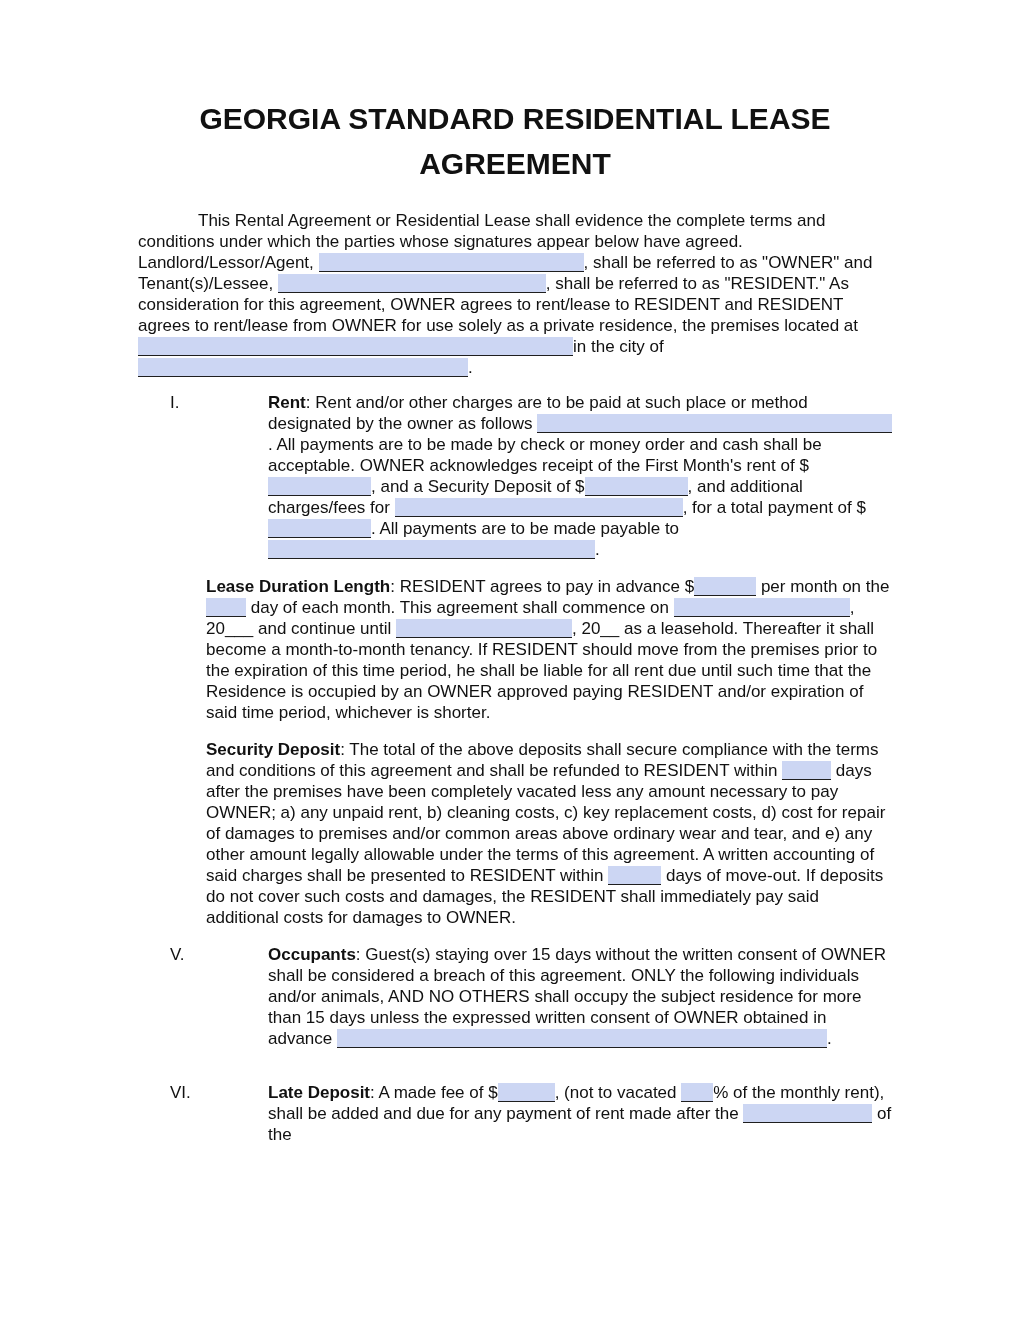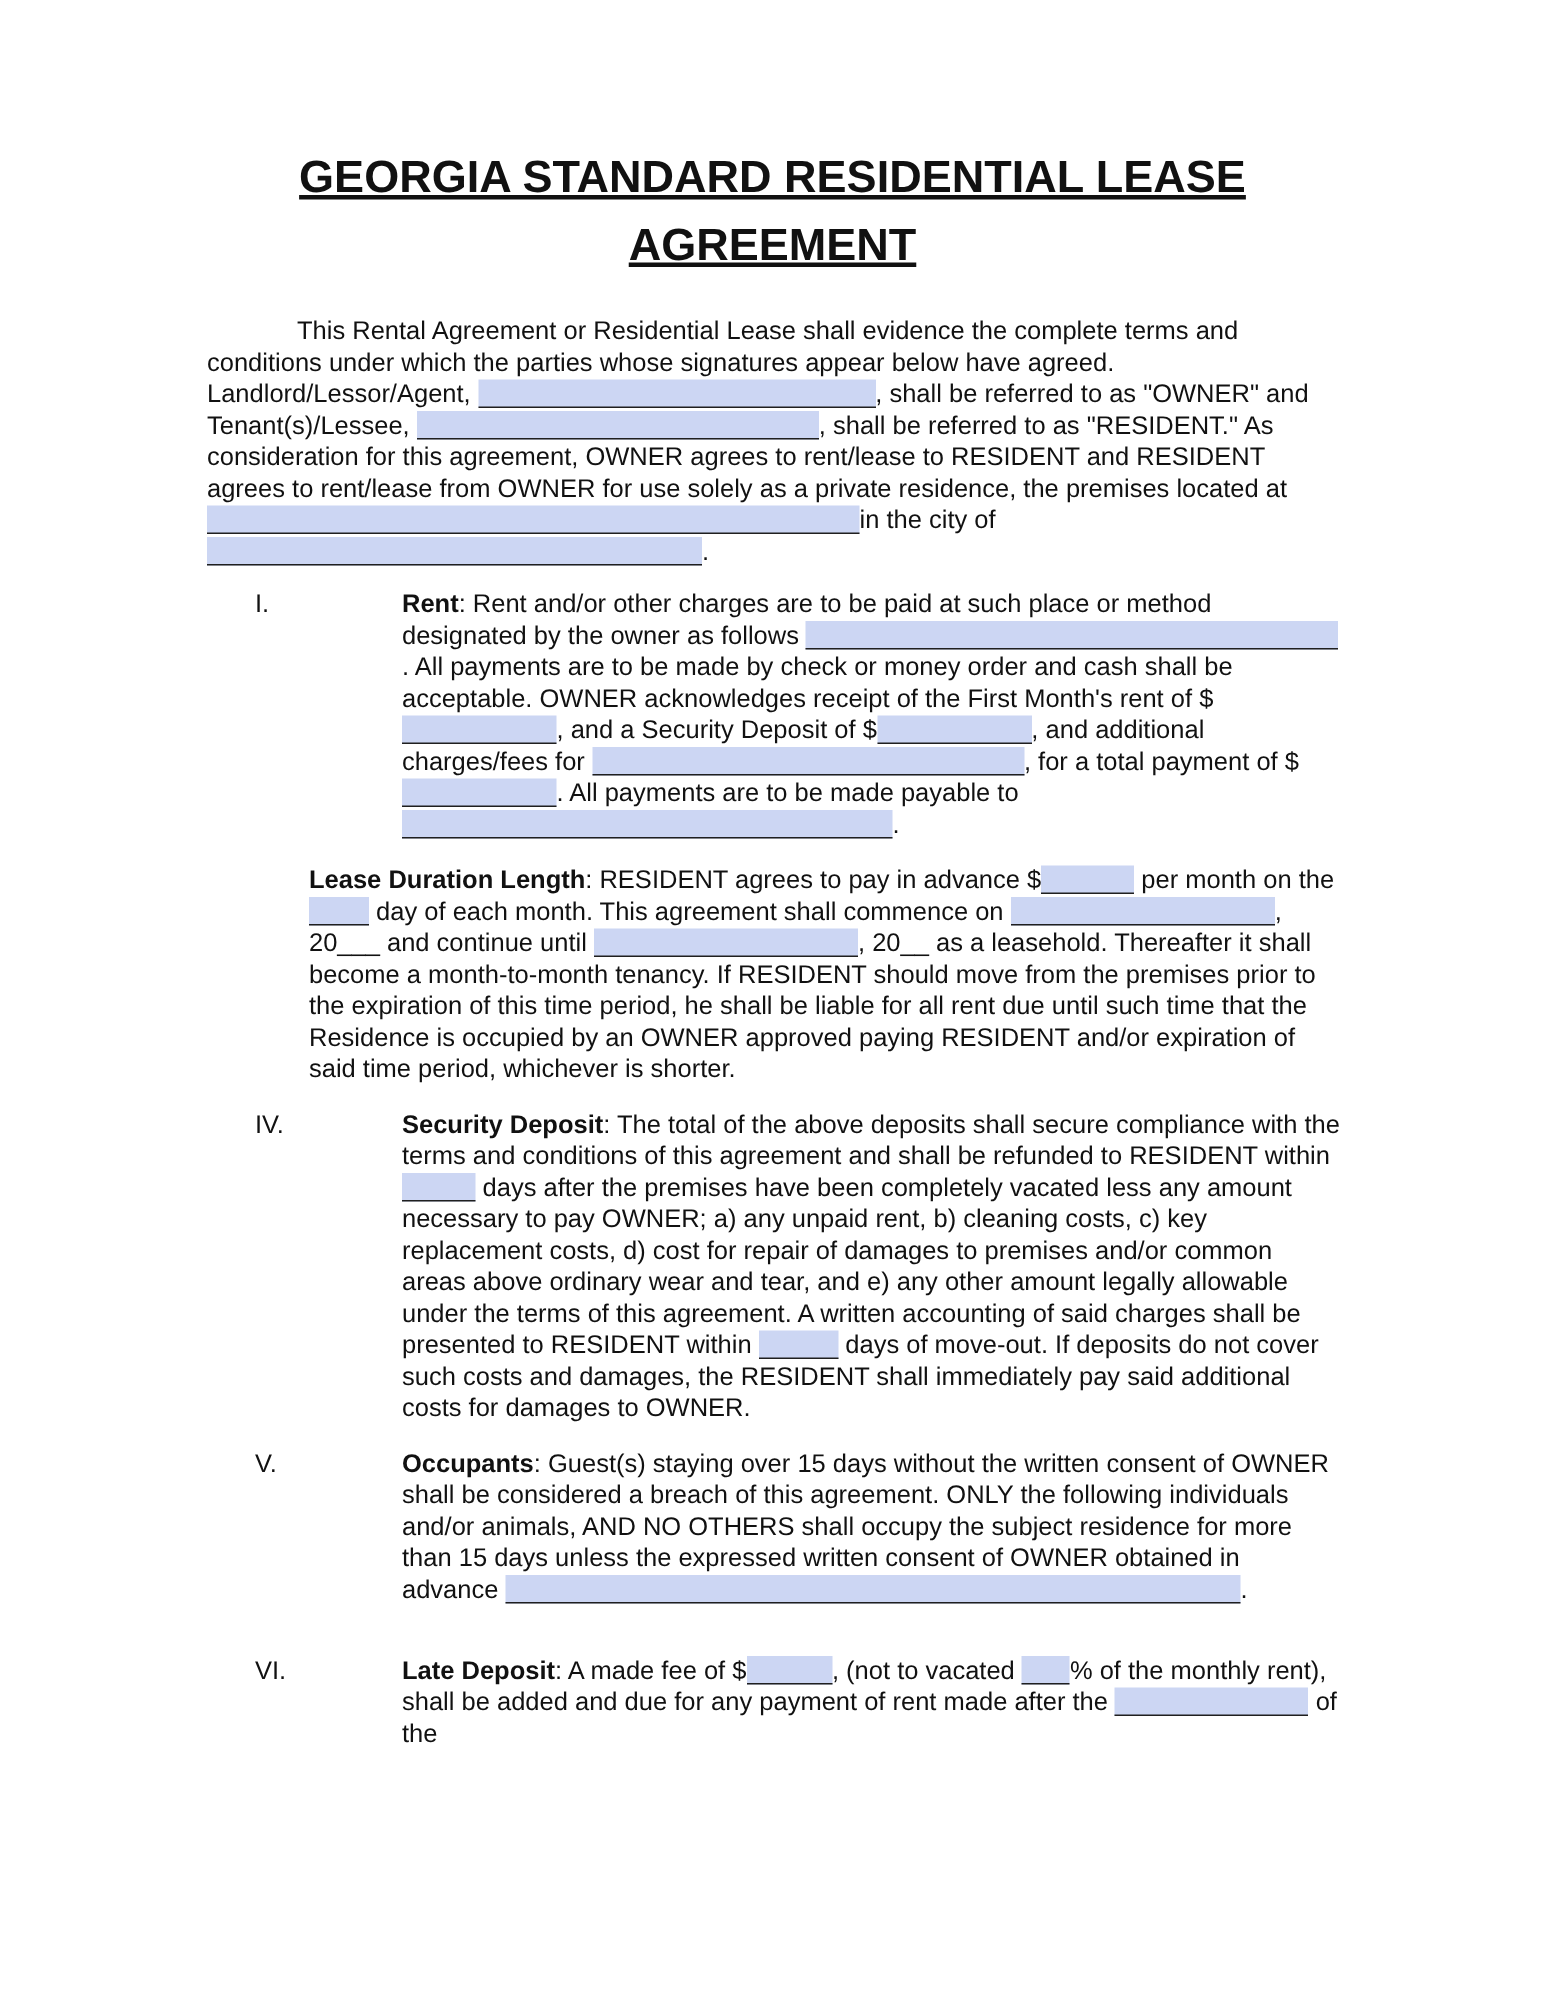--- a/index.html
+++ b/index.html
@@ -12,21 +12,20 @@
   .page { position: relative; width: 100%; height: 100%; }
 
   .title {
     margin: 96px auto 0 auto;
     width: 820px;
     text-align: center;
     font-size: 30px;
     line-height: 45px;
     font-weight: 700;
     color: #111111;
-    text-decoration: underline;
   }
 
   .content {
     margin: 0 136px 0 138px;   
     font-size: 17px;
     line-height: 21px;
   }
 
   .intro {
     margin: 24px 0 0 0;
@@ -59,21 +58,20 @@
     <p class="intro" id="intro"><span>This Rental Agreement or Residential Lease shall evidence the complete terms and conditions under which the parties whose signatures appear below have agreed. Landlord/Lessor/Agent, </span><span class="blank" style="width: 265px;"></span><span>, shall be referred to as "OWNER" and Tenant(s)/Lessee, </span><span class="blank" style="width: 268px;"></span><span>, shall be referred to as "RESIDENT." As consideration for this agreement, OWNER agrees to rent/lease to RESIDENT and RESIDENT agrees to rent/lease from OWNER for use solely as a private residence, the premises located at </span><span class="blank" style="width: 435px;"></span><span>in the city of </span><span class="blank" style="width: 330px;"></span><span>.</span></p>
     <div class="sections" id="sections">
         <div class="section">
           <span class="numeral">I.</span>
           <div class="body"><strong class="label">Rent</strong><span>: Rent and/or other charges are to be paid at such place or method designated by the owner as follows </span><span class="blank" style="width: 355px;"></span><span>. All payments are to be made by check or money order and cash shall be acceptable. OWNER acknowledges receipt of the First Month's rent of $</span><span class="blank" style="width: 103px;"></span><span>, and a Security Deposit of $</span><span class="blank" style="width: 103px;"></span><span>, and additional charges/fees for </span><span class="blank" style="width: 288px;"></span><span>, for a total payment of $</span><span class="blank" style="width: 103px;"></span><span>. All payments are to be made payable to </span><span class="blank" style="width: 327px;"></span><span>.</span></div>
         </div>
         <div class="section">
           <div class="body"><strong class="label">Lease Duration Length</strong><span>: RESIDENT agrees to pay in advance $</span><span class="blank" style="width: 62px;"></span><span> per month on the </span><span class="blank" style="width: 40px;"></span><span> day of each month. This agreement shall commence on </span><span class="blank" style="width: 176px;"></span><span>, 20___ and continue until </span><span class="blank" style="width: 176px;"></span><span>, 20__ as a leasehold. Thereafter it shall become a month-to-month tenancy. If RESIDENT should move from the premises prior to the expiration of this time period, he shall be liable for all rent due until such time that the Residence is occupied by an OWNER approved paying RESIDENT and/or expiration of said time period, whichever is shorter.</span></div>
         </div>
         <div class="section">
-          <span class="numeral">IV.</span>
           <div class="body"><strong class="label">Security Deposit</strong><span>: The total of the above deposits shall secure compliance with the terms and conditions of this agreement and shall be refunded to RESIDENT within </span><span class="blank" style="width: 49px;"></span><span> days after the premises have been completely vacated less any amount necessary to pay OWNER; a) any unpaid rent, b) cleaning costs, c) key replacement costs, d) cost for repair of damages to premises and/or common areas above ordinary wear and tear, and e) any other amount legally allowable under the terms of this agreement. A written accounting of said charges shall be presented to RESIDENT within </span><span class="blank" style="width: 53px;"></span><span> days of move-out. If deposits do not cover such costs and damages, the RESIDENT shall immediately pay said additional costs for damages to OWNER.</span></div>
         </div>
         <div class="section">
           <span class="numeral">V.</span>
           <div class="body"><strong class="label">Occupants</strong><span>: Guest(s) staying over 15 days without the written consent of OWNER shall be considered a breach of this agreement. ONLY the following individuals and/or animals, AND NO OTHERS shall occupy the subject residence for more than 15 days unless the expressed written consent of OWNER obtained in advance </span><span class="blank" style="width: 490px;"></span><span>.</span></div>
         </div>
         <div class="section">
           <span class="numeral">VI.</span>
           <div class="body"><strong class="label">Late Deposit</strong><span>: A made fee of $</span><span class="blank" style="width: 57px;"></span><span>, (not to vacated </span><span class="blank" style="width: 32px;"></span><span>% of the monthly rent), shall be added and due for any payment of rent made after the </span><span class="blank" style="width: 129px;"></span><span> of the</span></div>
         </div>

